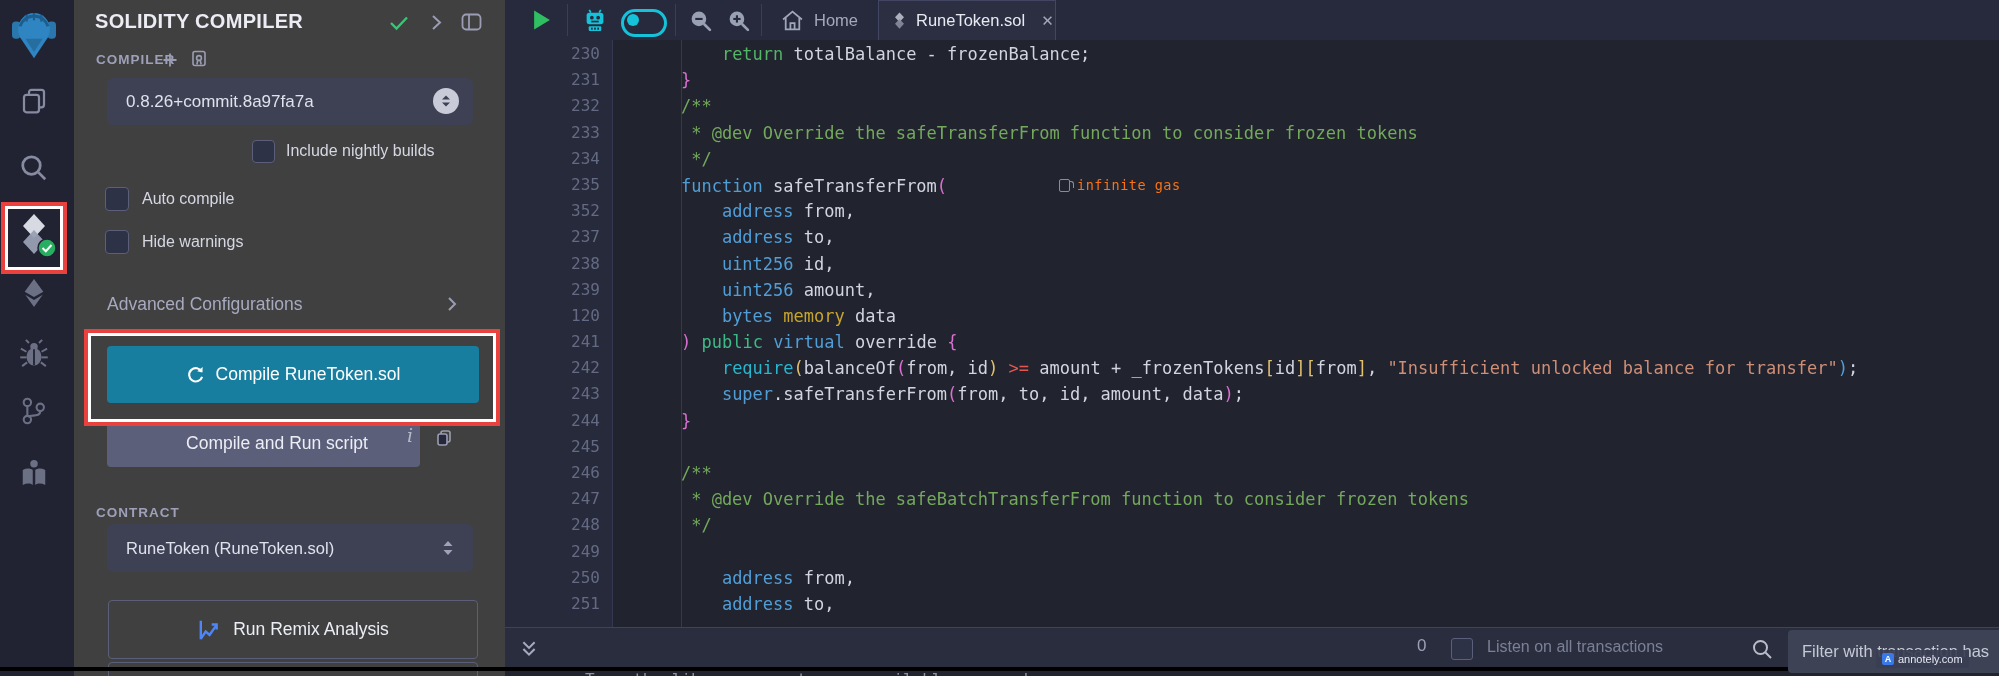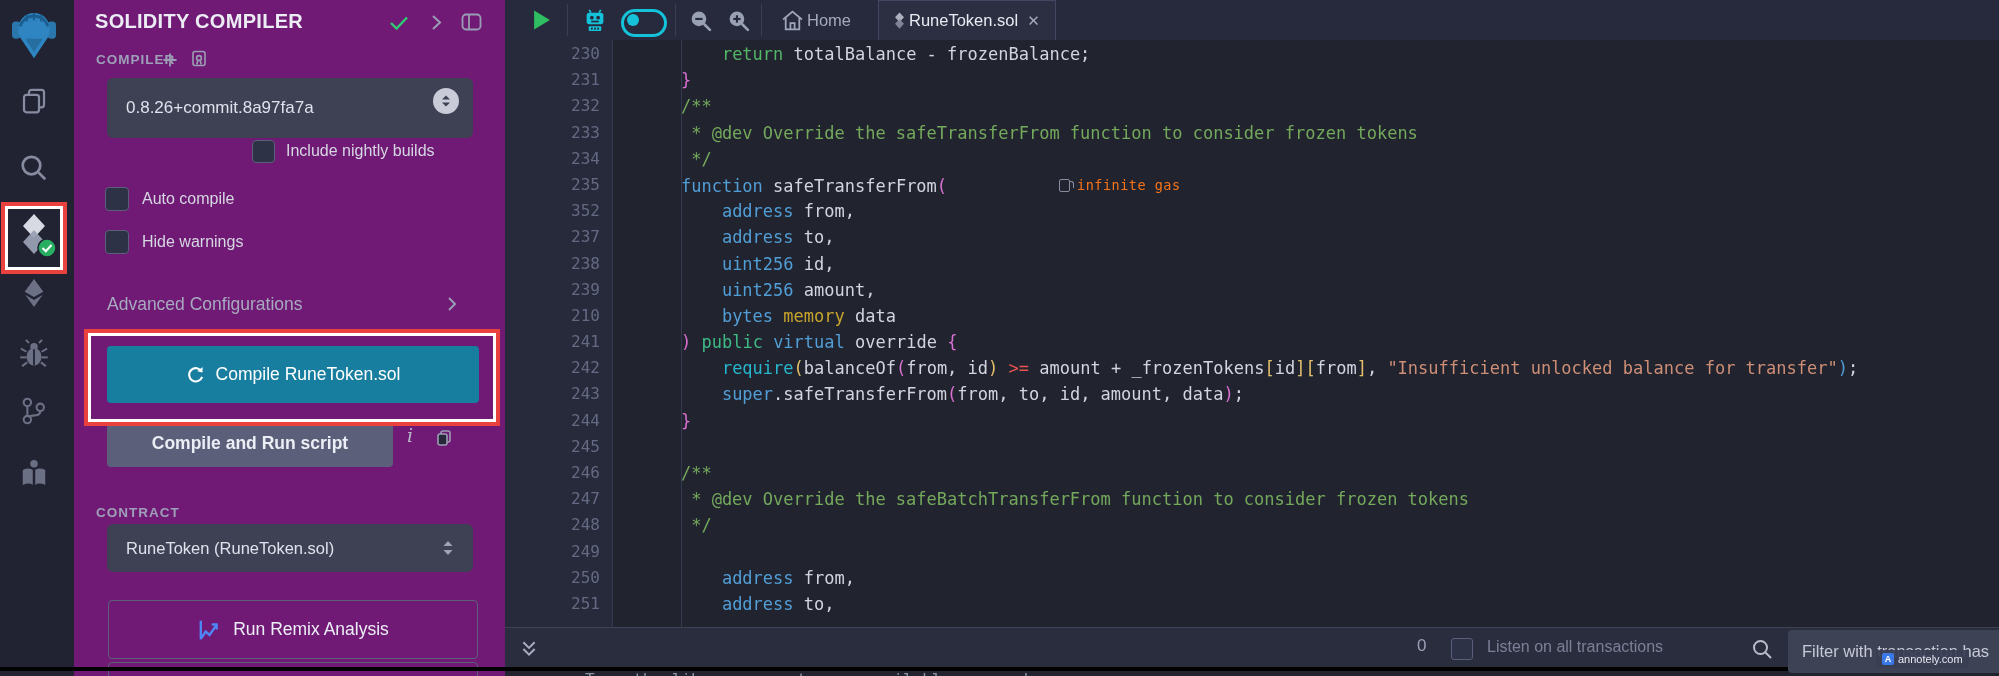--- a/index.html
+++ b/index.html
@@ -8,46 +8,46 @@
   .abs{position:absolute;}
 
   
   #icon-sidebar{left:0;top:0;width:74px;height:676px;background:#212232;border-right:1px solid #3b3e54;}
   .side-ic{position:absolute;display:flex;align-items:center;justify-content:center;cursor:pointer;}
 
   
   .ann-box{position:absolute;border:3px solid #ffffff;box-shadow:0 0 0 4px #e8413e;background:transparent;pointer-events:none;z-index:4;}
 
   
-  #side-panel{left:74px;top:0;width:431px;height:676px;background:#701a75;}
+  #side-panel{left:74px;top:0;width:431px;height:676px;background:#404040;}
   .panel-title{left:21px;top:10px;font-size:20px;font-weight:700;color:#ecedf4;letter-spacing:.3px;}
   .sec-label{font-size:13.5px;font-weight:700;letter-spacing:1px;color:#9da0b8;}
   .selectbox{background:#3e4154;border-radius:6px;color:#dfe1ec;display:flex;align-items:center;cursor:pointer;}
   .selectbox .sel-text{padding-left:19px;font-size:17px;}
   .circle-updown{position:absolute;right:14px;top:10px;width:26px;height:26px;border-radius:50%;background:#c9ccd8;
       display:flex;align-items:center;justify-content:center;}
   .cb{position:absolute;background:#2e3247;border:1.5px solid #5b5f7a;border-radius:4px;cursor:pointer;}
   .cb-label{position:absolute;font-size:16px;font-weight:500;color:#d5d7e2;}
   .adv-label{font-size:17.5px;color:#a7aabf;}
   .btn-compile{left:33px;top:346px;width:372px;height:57px;background:#177e9f;border-radius:4px;display:flex;
       align-items:center;justify-content:center;gap:11px;color:#fff;font-size:17.5px;font-weight:500;cursor:pointer;z-index:5;}
   .btn-gray{left:33px;top:419px;width:286px;height:48px;background:#5b5f79;border-radius:4px;display:flex;
-      align-items:center;justify-content:center;color:#eceef5;font-size:17.5px;font-weight:700;cursor:pointer;}
+      align-items:center;justify-content:center;color:#eceef5;font-size:17.5px;font-weight:400;cursor:pointer;padding-left:27px;}
   .btn-outline{left:34px;top:600px;width:368px;height:57px;border:1px solid #5b5f79;border-radius:4px;display:flex;
       align-items:center;justify-content:center;gap:12px;color:#eceef5;font-size:17.5px;font-weight:500;cursor:pointer;}
   .btn-partial{left:34px;top:662px;width:368px;height:18px;border:1px solid #5b5f79;border-radius:4px;background:transparent;}
   .serif-i{font-family:"DejaVu Serif",serif;font-style:italic;font-size:19px;color:#b5b8c8;cursor:pointer;}
 
   
   #editor{left:505px;top:0;width:1494px;height:676px;background:#21242f;}
   #toolbar{left:0;top:0;width:1494px;height:40px;background:#262a3c;border-bottom:1px solid #33374a;}
   .tb-sep{position:absolute;top:4px;width:1px;height:32px;background:#3a3e52;}
   .toggle{position:absolute;width:40px;height:22px;border:3px solid #14c3da;border-radius:14px;cursor:pointer;}
   .toggle .knob{position:absolute;left:3px;top:2px;width:12px;height:12px;border-radius:50%;background:#14c3da;}
-  .tab{position:absolute;top:0;height:40px;display:flex;align-items:center;gap:3px;padding:0 14px;cursor:pointer;box-sizing:border-box;}
+  .tab{position:absolute;top:0;height:40px;display:flex;align-items:center;gap:10px;padding:0 14px;cursor:pointer;box-sizing:border-box;}
   .tab .tab-label{font-size:16.5px;color:#a4a8bd;}
   .tab.active{background:#2b2f41;border:1px solid #424660;border-bottom:none;}
   .tab.active .tab-label{color:#e8eaf2;}
   .tab-close{font-size:15px;color:#a4a8bd;margin-left:6px;cursor:pointer;}
 
   #code{left:0;top:40px;width:1494px;height:587px;background:#21242f;overflow:hidden;}
   .gutter-bg{position:absolute;left:0;top:0;width:107px;height:587px;background:#272a3a;border-right:1px solid #343850;}
   .indent-guide{position:absolute;left:176px;top:0;width:1px;height:587px;background:#343952;}
   #code-lines{position:absolute;left:0;top:1px;width:1494px;}
   .code-row{display:flex;height:26.2px;line-height:26.2px;font-family:"DejaVu Sans Mono",monospace;}
@@ -194,21 +194,21 @@
         </svg>
     </div>
     <div class="abs" style="left:117px;top:50px;cursor:pointer;">
       <svg width="17" height="19" viewBox="0 0 17 19" fill="none" stroke="#9a9db3" stroke-width="1.6">
         <rect x="2" y="1.5" width="12" height="14" rx="2"></rect>
         <circle cx="8" cy="8" r="2.4"></circle>
         <path d="M6.8 10.5 L5.8 14.5 M9.2 10.5 L10.2 14.5"></path>
       </svg>
     </div>
 
-    <div class="abs selectbox" style="left:33px;top:78px;width:366px;height:60px;">
+    <div class="abs selectbox" style="left:33px;top:78px;width:366px;height:47px;">
       <span class="sel-text">0.8.26+commit.8a97fa7a</span>
       <span class="circle-updown">
         <svg width="12" height="14" viewBox="0 0 12 14" fill="#3e4154">
           <path d="M2 5.5 L6 1.5 L10 5.5 Z"></path>
             <path d="M2 8.5 L6 12.5 L10 8.5 Z"></path>
         </svg>
       </span>
     </div>
 
     <span class="cb" style="left:178px;top:140px;width:21px;height:21px;"></span>
@@ -380,21 +380,21 @@
           </div>
           <div class="code-row">
             <span class="ln">238</span>
             <span class="code-text"><span class="c-tx">        </span><span class="c-kb">uint256</span><span class="c-tx"> id,</span></span>
           </div>
           <div class="code-row">
             <span class="ln">239</span>
             <span class="code-text"><span class="c-tx">        </span><span class="c-kb">uint256</span><span class="c-tx"> amount,</span></span>
           </div>
           <div class="code-row">
-            <span class="ln">210</span>
+            <span class="ln">120</span>
             <span class="code-text"><span class="c-tx">        </span><span class="c-kb">bytes</span><span class="c-tx"> </span><span class="c-gd">memory</span><span class="c-tx"> data</span></span>
           </div>
           <div class="code-row">
             <span class="ln">241</span>
             <span class="code-text"><span class="c-tx">    </span><span class="c-pk">)</span><span class="c-tx"> </span><span class="c-kp">public</span><span class="c-tx"> </span><span class="c-kb">virtual</span><span class="c-tx"> override </span><span class="c-pk">{</span></span>
           </div>
           <div class="code-row">
             <span class="ln">242</span>
             <span class="code-text"><span class="c-tx">        </span><span class="c-kc">require</span><span class="c-yl">(</span><span class="c-tx">balanceOf</span><span class="c-pk">(</span><span class="c-tx">from, id</span><span class="c-yl">)</span><span class="c-tx"> </span><span class="c-rd">&gt;=</span><span class="c-tx"> amount + _frozenTokens</span><span class="c-yl">[</span><span class="c-tx">id</span><span class="c-yl">]</span><span class="c-yl">[</span><span class="c-tx">from</span><span class="c-yl">]</span><span class="c-tx">, </span><span class="c-st">"Insufficient unlocked balance for transfer"</span><span class="c-kb">)</span><span class="c-tx">;</span></span>
           </div>

